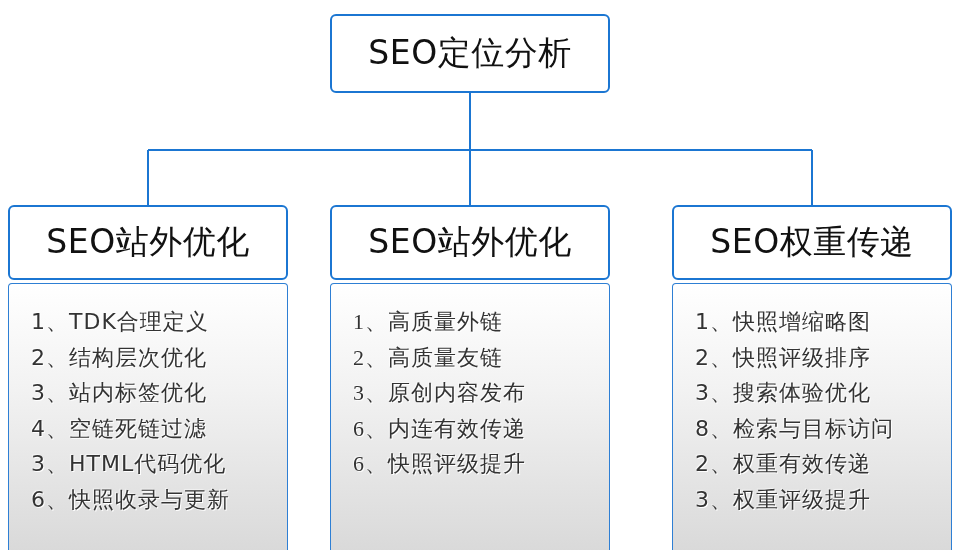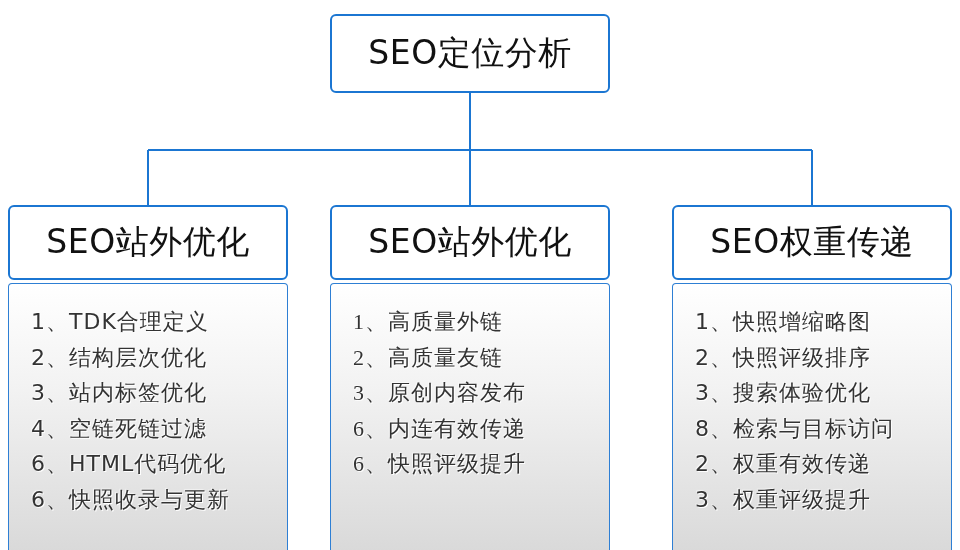--- a/index.html
+++ b/index.html
@@ -47,21 +47,21 @@
   </div>
 
   <div class="node hdr hdr-0">
     <span>SEO站外优化</span>
   </div>
   <div class="listbox list-0">
     <div class="li">1、TDK合理定义</div>
     <div class="li">2、结构层次优化</div>
     <div class="li">3、站内标签优化</div>
     <div class="li">4、空链死链过滤</div>
-    <div class="li">6、HTML代码优化</div>
+    <div class="li">3、HTML代码优化</div>
     <div class="li">6、快照收录与更新</div>
   </div>
 
   <div class="node hdr hdr-1">
     <span>SEO站外优化</span>
   </div>
   <div class="listbox list-1">
     <div class="li">1、高质量外链</div>
     <div class="li">2、高质量友链</div>
     <div class="li">3、原创内容发布</div>

